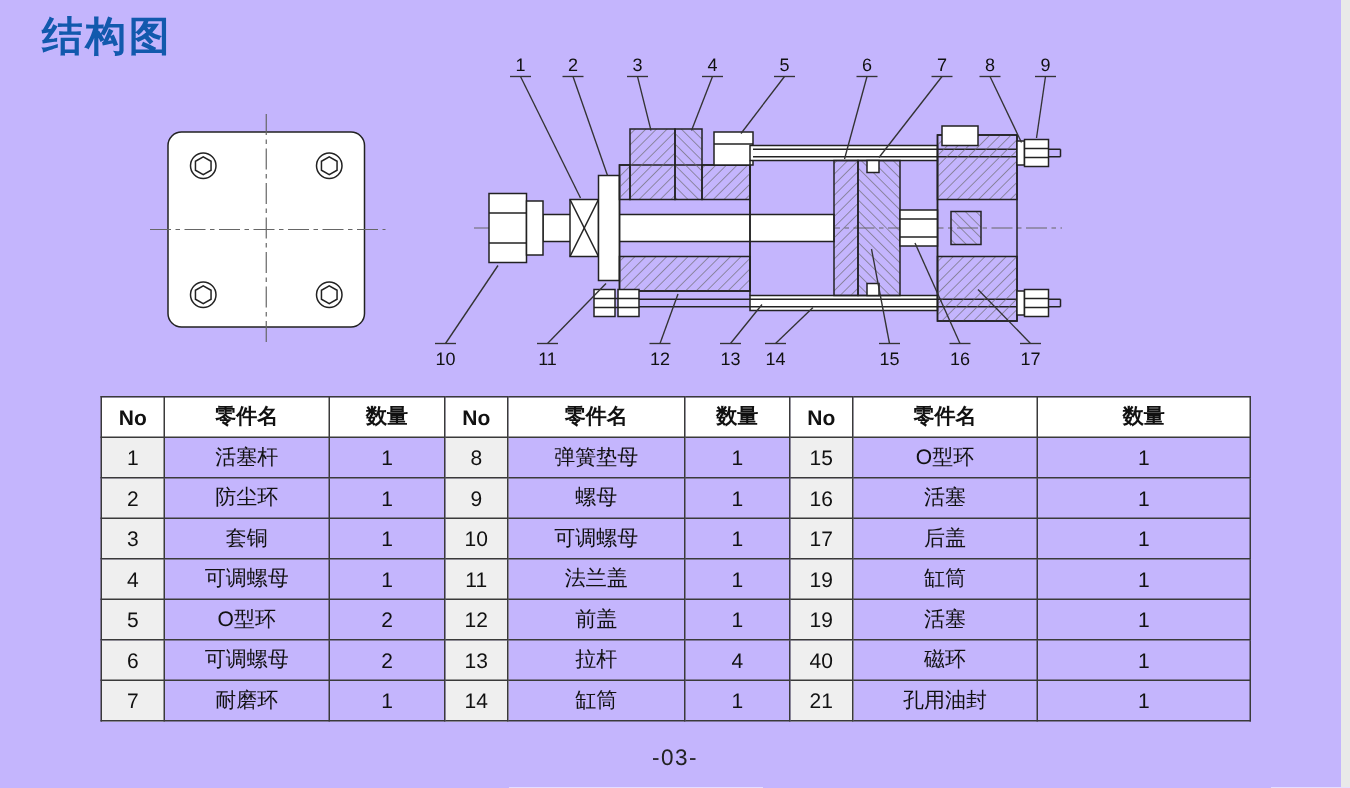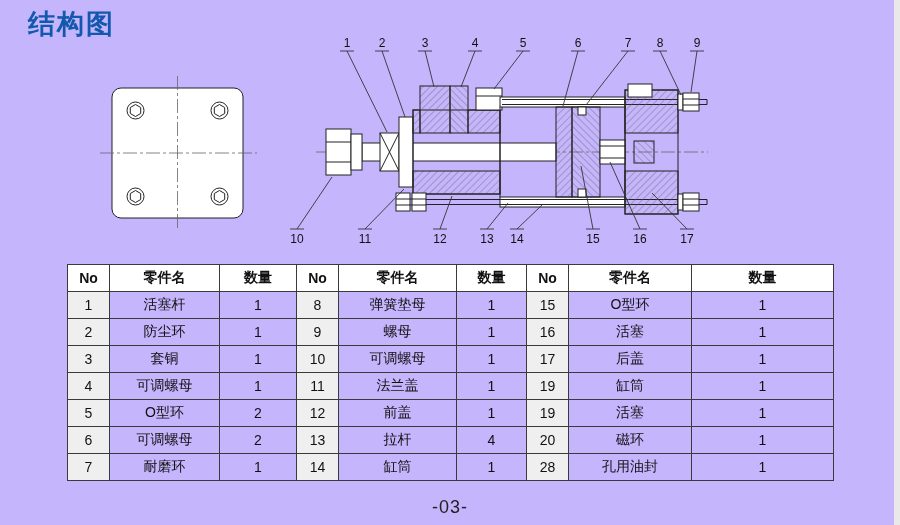--- a/index.html
+++ b/index.html
@@ -20,21 +20,21 @@
     border-collapse:collapse;table-layout:fixed;border:1.5px solid #222;
   }
   table.parts th, table.parts td{
     border:1px solid #3a3a3a;text-align:center;vertical-align:middle;
     height:26px;padding:0;font-size:14px;color:#111;
   }
   table.parts th{font-weight:bold;background:#fff;}
   table.parts td.no-col{background:#efefef;}
   .footer{
     position:absolute;left:0;top:497px;width:100%;text-align:center;
-    font-size:18px;color:#222;letter-spacing:1px;
+    font-size:15px;color:#222;letter-spacing:1px;
   }
 </style>
 </head>
 <body>
 
 <div class="page">
   <div class="edge-strip"></div>
   <h1 class="title">结构图</h1>
 
   <svg class="drawing" width="900" height="258" viewBox="0 0 900 258">
@@ -259,32 +259,32 @@
           <td>活塞</td>
           <td>1</td>
         </tr>
         <tr>
           <td class="no-col">6</td>
           <td>可调螺母</td>
           <td>2</td>
           <td class="no-col">13</td>
           <td>拉杆</td>
           <td>4</td>
-          <td class="no-col">20</td>
+          <td class="no-col">40</td>
           <td>磁环</td>
           <td>1</td>
         </tr>
         <tr>
           <td class="no-col">7</td>
           <td>耐磨环</td>
           <td>1</td>
           <td class="no-col">14</td>
           <td>缸筒</td>
           <td>1</td>
-          <td class="no-col">28</td>
+          <td class="no-col">21</td>
           <td>孔用油封</td>
           <td>1</td>
         </tr>
       </tbody>
   </table>
 
   <div class="footer">-03-</div>
 </div>
 
 </body></html>

